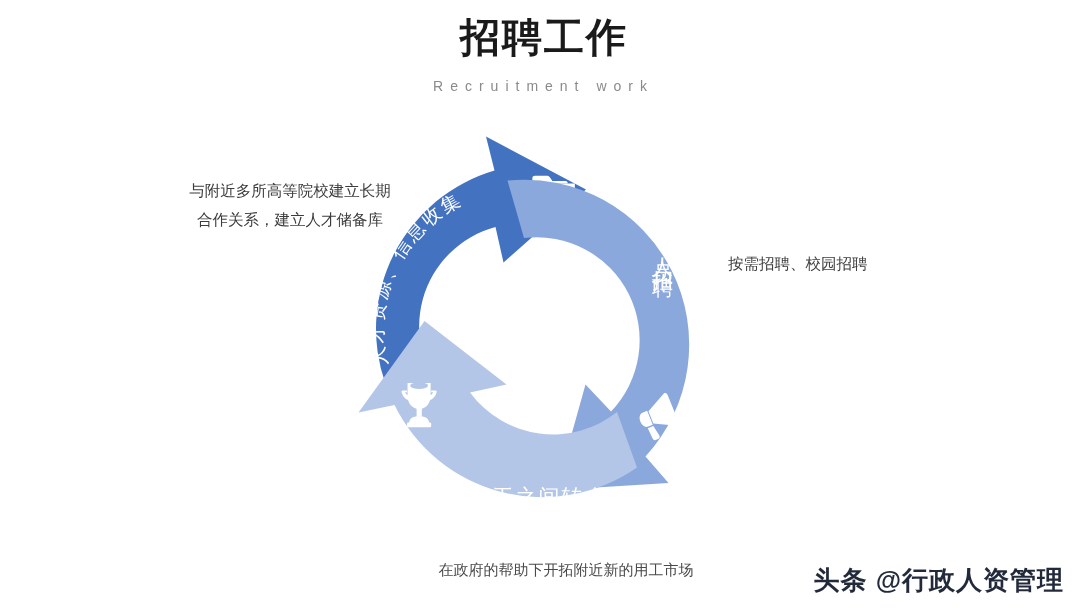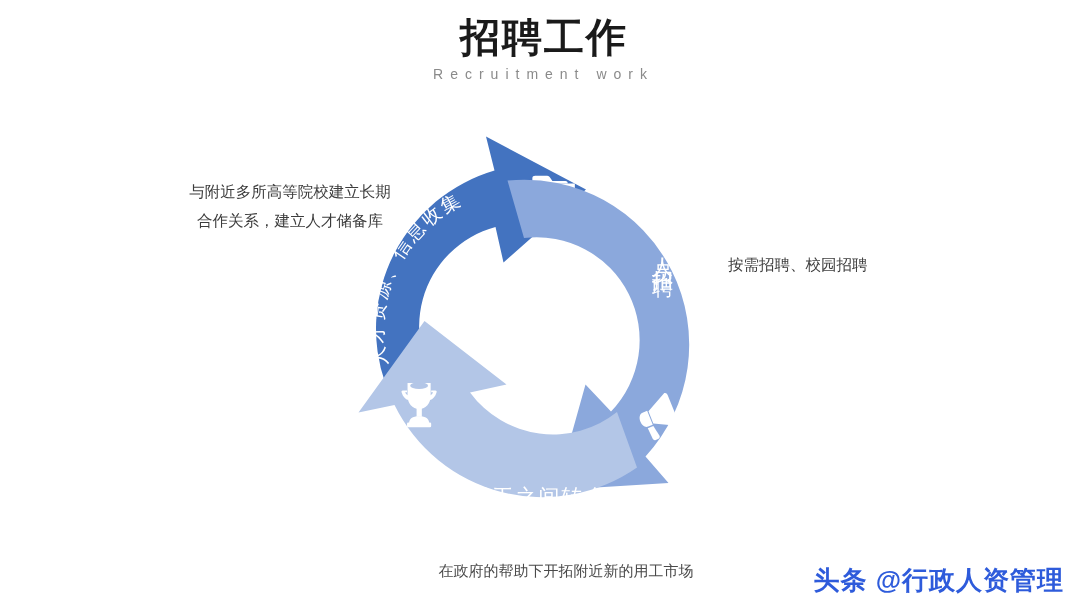--- a/index.html
+++ b/index.html
@@ -27,21 +27,21 @@
   #page-title {
     font-size: 40px;
     font-weight: bold;
     color: #1a1a1a;
     letter-spacing: 2px;
     line-height: 1.15;
     font-family: "Liberation Sans", "DejaVu Sans", sans-serif;
     padding-left: 8px;
   }
   #page-subtitle {
-    margin-top: 6px;
+    margin-top: 18px;
     font-size: 14px;
     color: #8a8a8a;
     letter-spacing: 7px;
     font-weight: normal;
     padding-left: 7px;
   }
 
   
   #diagram-wrap {
     position: absolute;
@@ -55,21 +55,21 @@
     width: 400px;
     height: 400px;
   }
 
   
   .callout {
     position: absolute;
     font-size: 15.5px;
     line-height: 1.85;
     color: #3c3c3c;
-    font-family: Liberation Serif, serif;
+    font-family: Liberation Mono, monospace;
   }
   #callout-left {
     left: 182px;
     top: 178px;
     width: 216px;
     text-align: center;
   }
   #callout-right {
     left: 728px;
     top: 251px;
@@ -85,21 +85,21 @@
     color: #4a4a4a;
   }
 
   
   #watermark {
     position: absolute;
     right: 16px;
     bottom: 10px;
     font-size: 26px;
     font-weight: bold;
-    color: #1d4ed8;
+    color: #0f172a;
     letter-spacing: 1px;
     font-family: "Liberation Sans", "DejaVu Sans", sans-serif;
     opacity: 0.92;
     margin-left: 20px;
   }
 </style>
 </head>
 <body>
 
 <div id="header">

